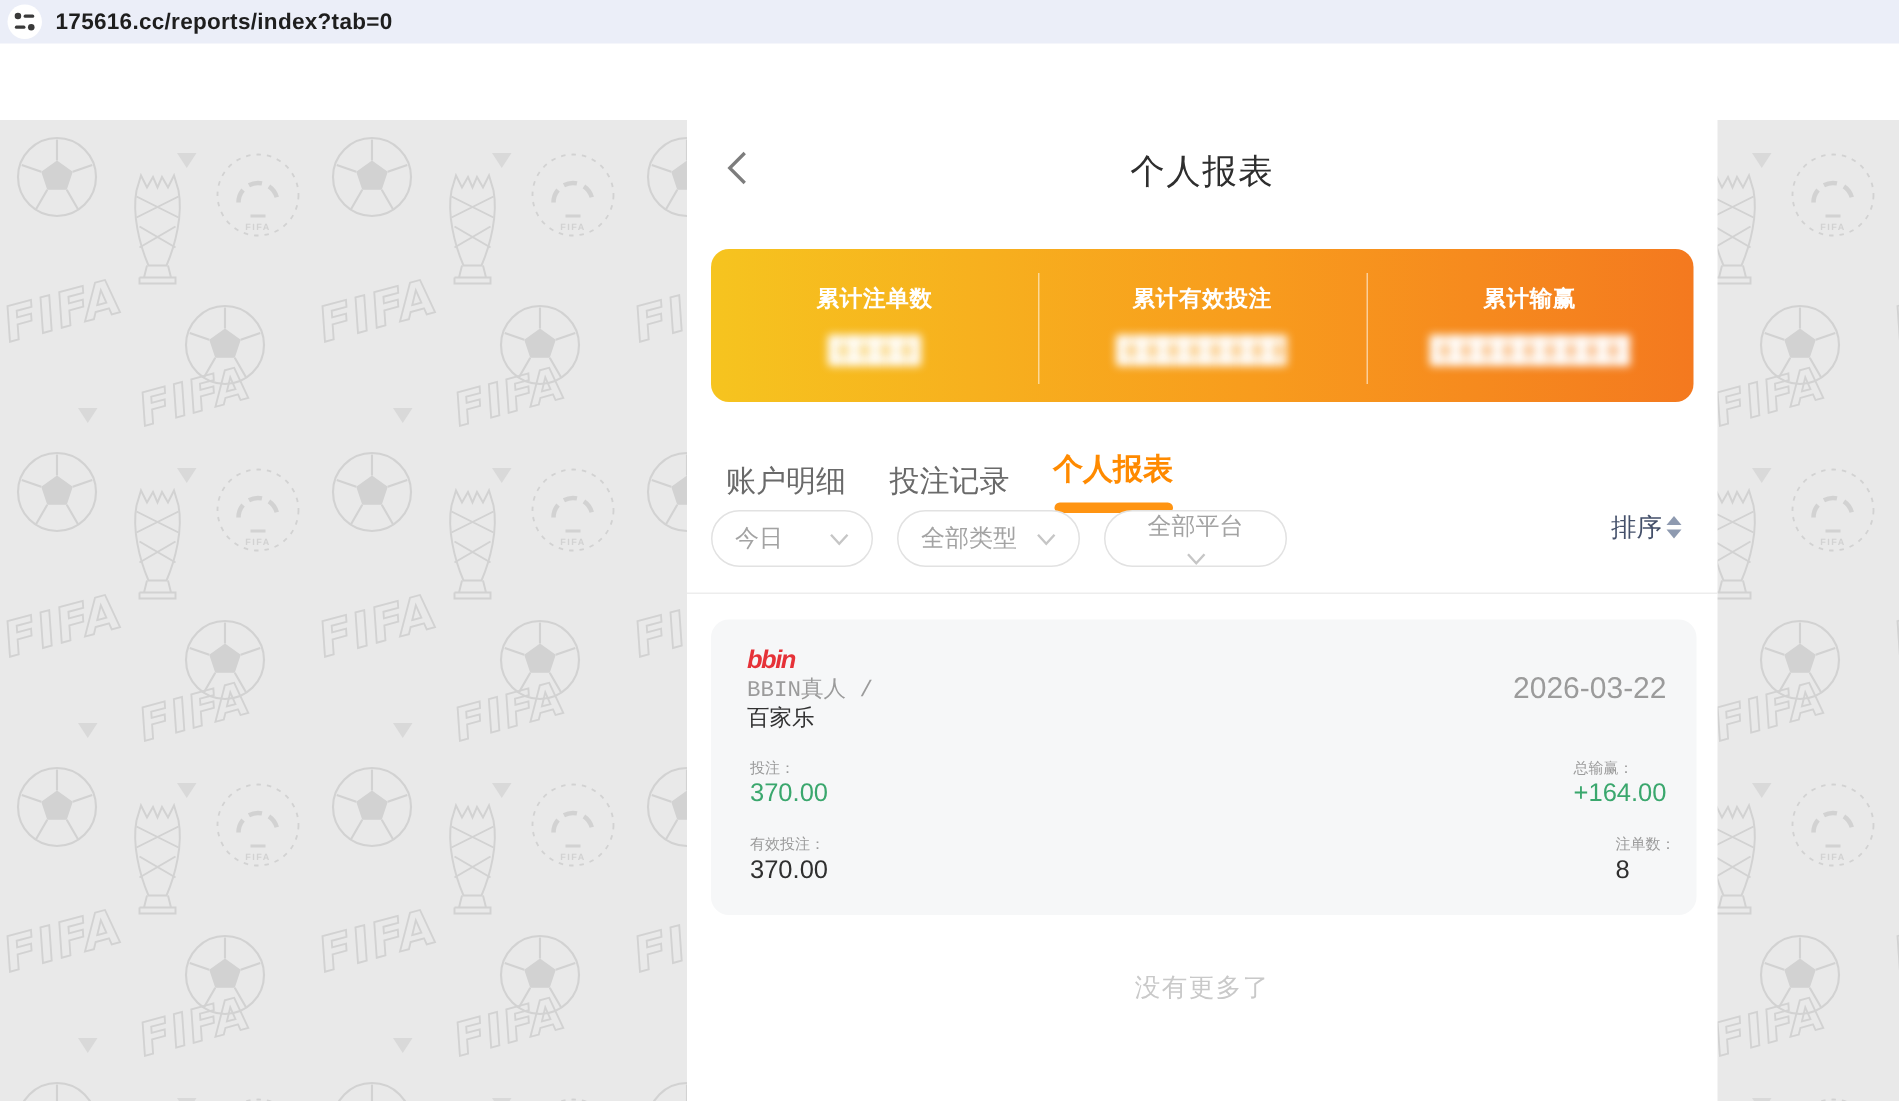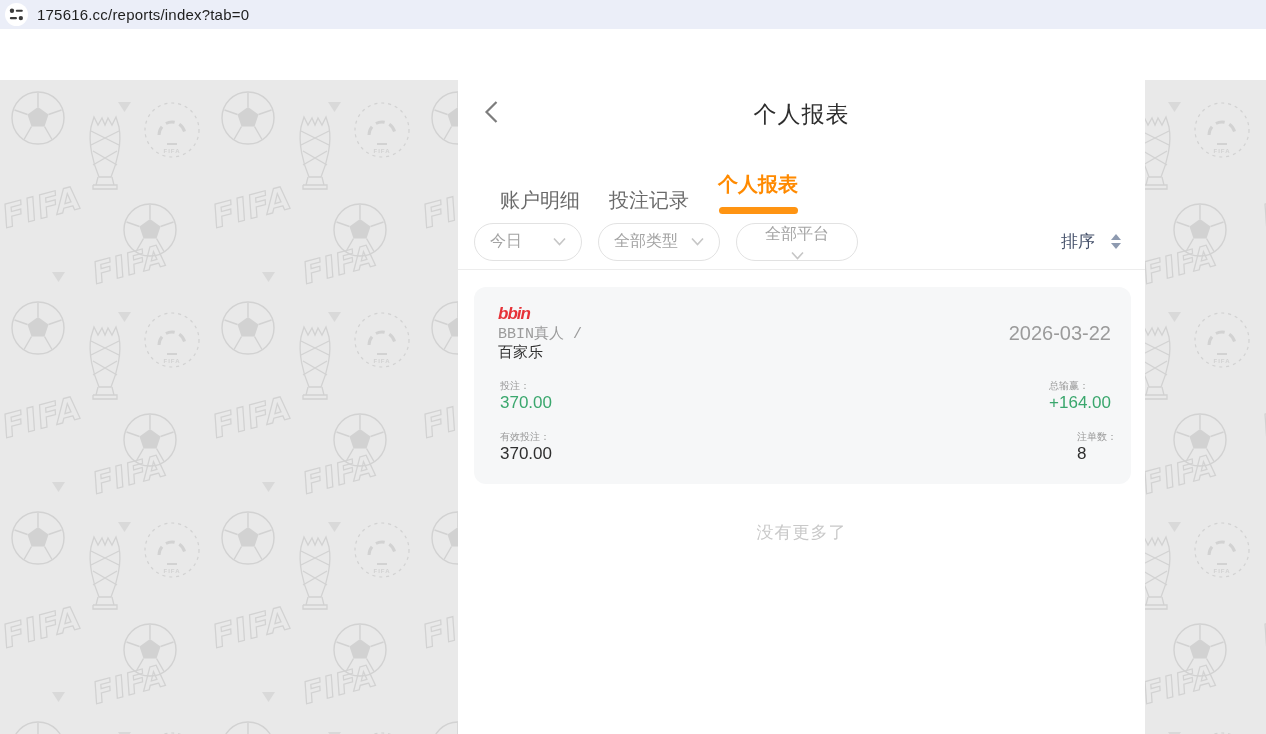--- a/index.html
+++ b/index.html
@@ -1,21 +1,21 @@
 <!DOCTYPE html>
 <html><head>
 <meta charset="utf-8">
 <style>
   * { margin:0; padding:0; box-sizing:border-box; }
   html,body { width:1266px; height:734px; overflow:hidden; }
   body { font-family:"Liberation Sans","DejaVu Sans",sans-serif; background:#fff; position:relative; }
 
   
   .topbar { position:absolute; top:0; left:0; width:1266px; height:29px; background:#ebeef8;
-            display:flex; align-items:center; padding-left:5px; z-index:5; }
+            display:flex; align-items:center; padding-left:5px; z-index:5;font-weight:bold; }
   .chip { width:23px; height:23px; border-radius:50%; background:#fff; display:flex;
           align-items:center; justify-content:center; flex:0 0 auto; cursor:pointer; }
   .urltext { margin-left:9px; font-size:15px; color:#1e1e1e; letter-spacing:.2px; cursor:text; }
 
   
   .whitestrip { position:absolute; top:29px; left:0; width:1266px; height:51px; background:#fff; z-index:4; }
 
   
   .appzone { position:absolute; top:80px; left:0; right:0; bottom:0; }
   .bgsvg { position:absolute; top:0; left:0; width:100%; height:100%; display:block; }
@@ -35,32 +35,32 @@
   .statcol + .statcol::before { content:""; position:absolute; left:0; top:16px; bottom:12px; width:1px; background:rgba(255,255,255,.55); }
   .statlabel { color:#fff; font-size:15px; font-weight:bold; letter-spacing:.5px; }
   .masked { height:21px; border-radius:2px;
             background:
               repeating-linear-gradient(90deg, rgba(255,255,255,.95) 0 7px, rgba(255,255,255,.25) 7px 14px),
               repeating-linear-gradient(0deg, rgba(255,255,255,.85) 0 7px, rgba(255,255,255,.35) 7px 14px);
             filter:blur(3px); }
   .m1 { width:62px; } .m2 { width:114px; } .m3 { width:134px; }
 
   
-  .tabsrow { display:flex; align-items:flex-end; gap:29px; padding:32px 0 0 42px; height:72px; }
+  .tabsrow { display:flex; align-items:center; gap:29px; padding:32px 0 0 26px; height:72px; }
   .tab { font-size:20px; color:#6a6a6a; cursor:pointer; display:flex; flex-direction:column; align-items:center; }
   .tab.active { color:#ff8a00; font-weight:bold; }
   .tabline { width:79px; height:7px; border-radius:4px; background:#ff9412; margin-top:9px; }
 
   
-  .filterrow { display:flex; align-items:center; padding:0 16px 0 16px; height:56px; border-bottom:1px solid #ededed; }
+  .filterrow { display:flex; align-items:flex-start; padding:0 16px 0 16px; height:56px; border-bottom:1px solid #ededed; }
   .pill { height:38px; border:1px solid #e2e2e2; border-radius:19px; display:flex; align-items:center;
           justify-content:space-between; padding:0 15px; color:#a3a3a3; font-size:16px; cursor:pointer; background:#fff; }
   .pill + .pill { margin-left:16px; }
   .p1 { width:108px; } .p2 { width:122px; } .p3 { width:122px;flex-direction:column; }
-  .sortbtn { margin-left:auto; display:flex; align-items:center; gap:16px; cursor:pointer; padding-right:8px; }
+  .sortbtn { margin-left:auto; display:flex; align-items:center; gap:3px; cursor:pointer; padding-right:8px; }
   .sortlabel { font-size:17px; color:#44506a; }
   .sorticon { display:flex; flex-direction:column; align-items:center; }
   .tri-up { width:0; height:0; border-left:5px solid transparent; border-right:5px solid transparent; border-bottom:6px solid #8e9ab0; margin-bottom:3px; }
   .tri-down { width:0; height:0; border-left:5px solid transparent; border-right:5px solid transparent; border-top:6px solid #8e9ab0; }
 
   
   .reportcard { margin:17px 14px 0 16px; background:#f6f7f8; border-radius:12px; padding:17px 20px 20px 20px; cursor:pointer; }
   .rcrow { display:flex; align-items:center; justify-content:space-between; }
   .rcrow + .rcrow { margin-top:17px; }
   .rcleft, .rcright { display:flex; align-items:baseline;flex-direction:column; }
@@ -133,20 +133,34 @@
 
     <div class="pageheader">
       <div class="backbtn">
         <svg width="15" height="24" viewBox="0 0 15 24">
           <polyline points="12.5,2 2.5,12 12.5,22" fill="none" stroke="#7d7d7d" stroke-width="2.2"></polyline>
         </svg>
       </div>
       <div class="pagetitle">个人报表</div>
     </div>
 
+    <div class="statscard">
+      <div class="statcol">
+        <div class="statlabel">累计注单数</div>
+        <div class="masked m1"></div>
+      </div>
+      <div class="statcol">
+        <div class="statlabel">累计有效投注</div>
+        <div class="masked m2"></div>
+      </div>
+      <div class="statcol">
+        <div class="statlabel">累计输赢</div>
+        <div class="masked m3"></div>
+      </div>
+    </div>
 
     <div class="tabsrow">
       <div class="tab">
         <span>账户明细</span>
       </div>
       <div class="tab">
         <span>投注记录</span>
       </div>
       <div class="tab active">
         <span>个人报表</span>

